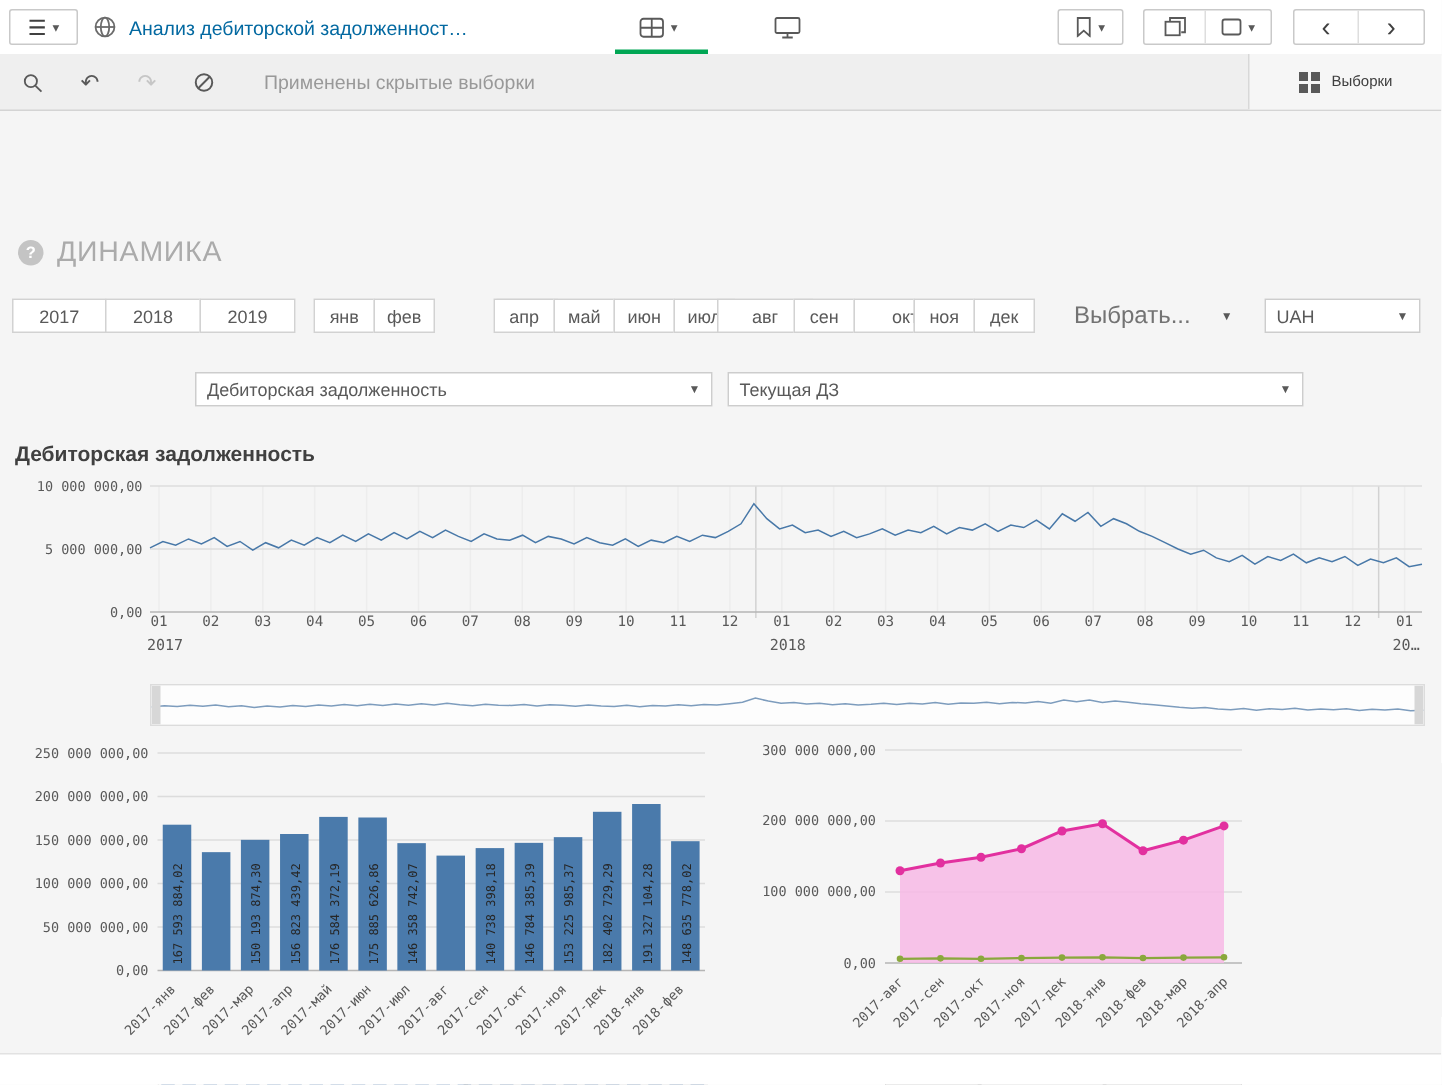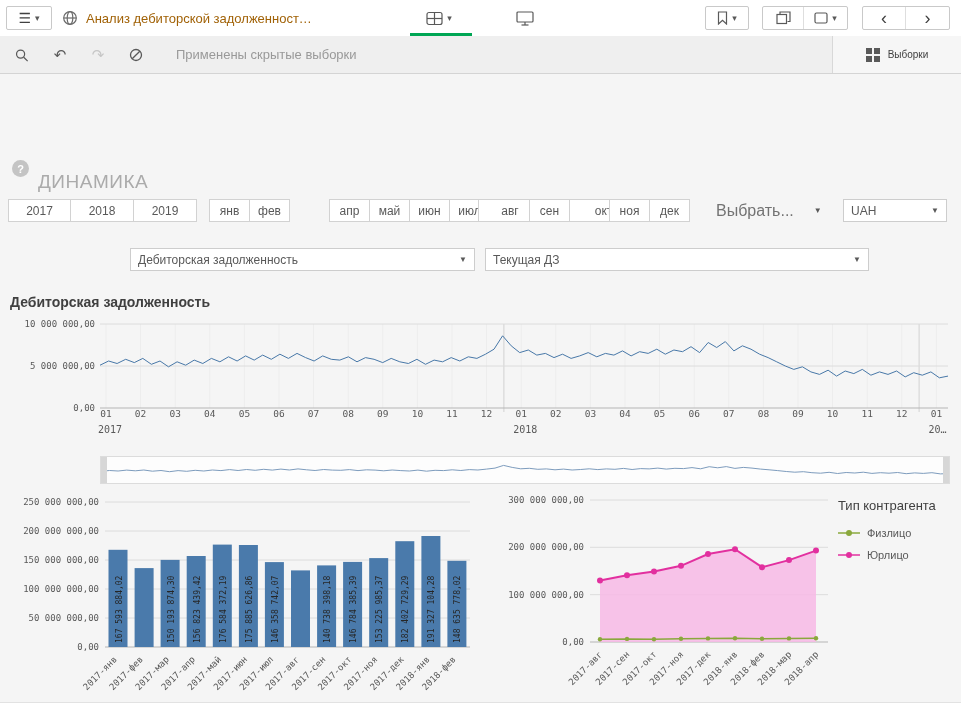--- a/index.html
+++ b/index.html
@@ -6,39 +6,39 @@
   .app{position:relative;width:961px;height:723px;background:#fff;overflow:hidden;}
   .abs{position:absolute;}
   
   .topbar{position:absolute;left:0;top:0;width:961px;height:36px;background:#fff;border-bottom:1px solid #d8d8d8;}
   .btn{position:absolute;display:flex;align-items:center;justify-content:center;gap:4px;background:#fff;
        border:1px solid #c9c9c9;border-radius:2px;height:24px;font-size:13px;color:#404040;cursor:pointer;box-sizing:border-box;}
   .iconbtn{position:absolute;display:flex;align-items:center;justify-content:center;gap:4px;background:transparent;
        border:none;height:24px;cursor:pointer;color:#595959;}
   .glyph{font-size:14px;color:#404040;line-height:1;}
   .caret-s{font-size:9px;color:#595959;line-height:1;}
-  .app-title{position:absolute;left:86px;top:11px;font-size:13px;color:#a16207;max-width:300px;
+  .app-title{position:absolute;left:86px;top:11px;font-size:13px;color:#0369a1;max-width:300px;
        white-space:nowrap;overflow:hidden;text-overflow:ellipsis;}
   .active-underline{position:absolute;left:410px;top:33px;width:62px;height:3px;background:#00a654;}
   .chev{font-size:18px;color:#404040;line-height:1;}
   
   .selbar{position:absolute;left:0;top:36px;width:961px;height:38px;background:#efefef;border-bottom:1px solid #d4d4d4;box-sizing:border-box;}
   .selico{position:absolute;top:7px;width:28px;height:24px;display:flex;align-items:center;justify-content:center;
        background:transparent;border:none;cursor:pointer;}
   .sel-msg{position:absolute;left:176px;top:11px;font-size:13px;color:#999;}
   .sel-right{position:absolute;right:0;top:0;width:128px;height:37px;background:#f6f6f6;border-left:1px solid #d8d8d8;
        display:flex;align-items:center;justify-content:center;gap:8px;cursor:pointer;}
   .sel-right .lbl{font-size:10px;color:#404040;}
   .gridico{display:inline-grid;grid-template-columns:6px 6px;grid-gap:2px;}
   .gridico span{width:6px;height:6px;background:#595959;}
   
   .sheet{position:absolute;left:0;top:74px;width:961px;height:628px;background:#f5f5f5;}
   .help{position:absolute;left:12px;top:86px;width:17px;height:17px;border-radius:50%;background:#c4c4c4;color:#fff;
        font-size:11px;font-weight:bold;display:flex;align-items:center;justify-content:center;cursor:pointer;}
-  .section-title{position:absolute;left:38px;top:84px;font-size:19px;color:#ababab;letter-spacing:.5px;margin-top:13px;}
+  .section-title{position:absolute;left:38px;top:84px;font-size:19px;color:#ababab;letter-spacing:.5px;}
   .cell{position:absolute;top:125px;height:23px;background:#fff;border:1px solid #d2d2d2;box-sizing:border-box;
        display:flex;align-items:center;justify-content:center;font-size:12px;color:#595959;cursor:pointer;}
   .dd{position:absolute;height:23px;background:#fff;border:1px solid #cdcdcd;box-sizing:border-box;display:flex;
        align-items:center;justify-content:space-between;padding:4px 7px;font-size:12px;color:#595959;cursor:pointer;}
   .dd .caret{font-size:8px;color:#595959;}
   .datepick{position:absolute;left:710px;top:125px;height:23px;width:110px;display:flex;align-items:center;gap:6px;
        justify-content:flex-start;cursor:pointer;}
   .datepick .ph{font-size:16px;color:#737373;}
   .datepick .caret{font-size:8px;color:#595959;margin-left:14px;}
   .chart-title{position:absolute;left:10px;top:220px;font-size:14px;font-weight:bold;color:#404040;}
@@ -412,34 +412,17 @@
           <rect width="238" height="26" fill="#ececec"></rect>
           <rect x="61.9" width="85.7" height="26" fill="#ffffff"></rect>
           <path d="M0,15.5 L15.9,14.7 L31.7,14.0 L47.6,14.5 L63.5,13.4 L79.3,12.3 L95.2,14.0 L111.1,15.1 L126.9,14.2 L142.8,13.3 L158.7,11.7 L174.5,12.8 L190.4,13.9 L206.3,13.0 L222.1,12.0 L238.0,12.6 L238,26 L0,26 Z" fill="#c9c9c9" stroke="#9f9f9f" stroke-width="1"></path>
           <rect width="61.9" height="26" fill="rgba(160,160,160,0.22)"></rect>
           <rect x="147.6" width="90.4" height="26" fill="rgba(160,160,160,0.22)"></rect>
           <rect x="61.9" width="2.5" height="26" fill="#a0a0a0"></rect>
           <rect x="145.1" width="2.5" height="26" fill="#a0a0a0"></rect>
         </svg>
       </div>
 
-    <div class="legend">
-      <div class="legend-title">Тип контрагента</div>
-      <div class="legend-item">
-        <svg width="22" height="10" viewBox="0 0 22 10">
-          <line x1="0" y1="5" x2="22" y2="5" stroke-width="1.5" stroke="#8aa83c"></line>
-          <circle cx="11" cy="5" r="3" fill="#8aa83c"></circle>
-        </svg>
-        <span class="lbl">Физлицо</span>
-      </div>
-      <div class="legend-item">
-        <svg width="22" height="10" viewBox="0 0 22 10">
-          <line x1="0" y1="5" x2="22" y2="5" stroke-width="1.5" stroke="#e2309f"></line>
-          <circle cx="11" cy="5" r="3" fill="#e2309f"></circle>
-        </svg>
-        <span class="lbl">Юрлицо</span>
-      </div>
-    </div>
 
   </div>
 
   <div class="footer"></div>
 </div>
 
 </body></html>

